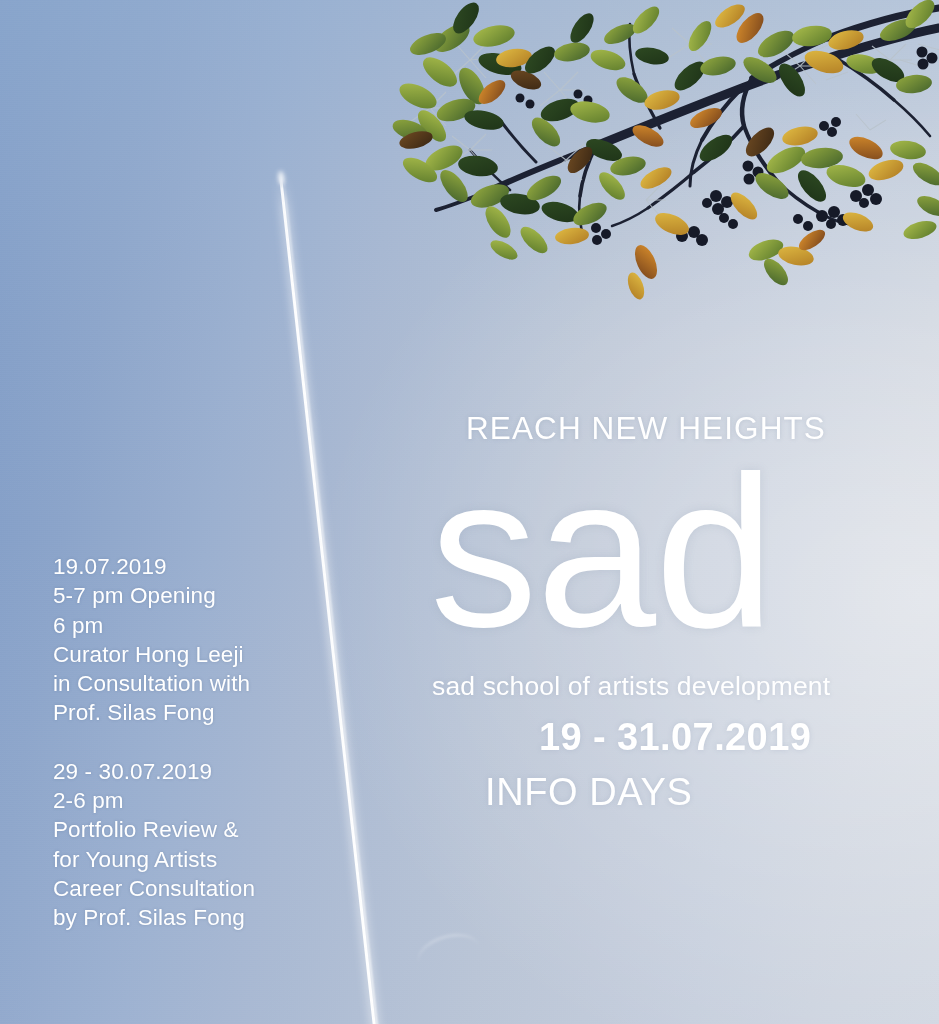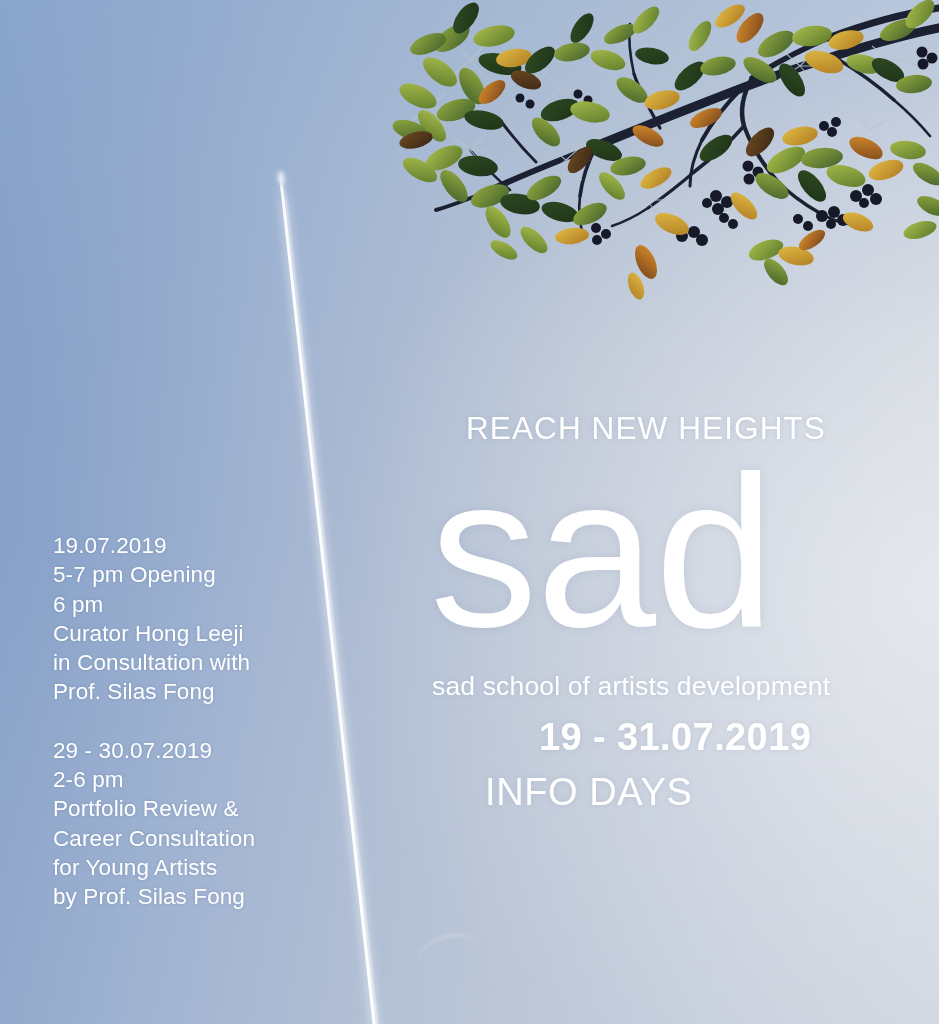--- a/index.html
+++ b/index.html
@@ -150,21 +150,21 @@
     left: 0; top: 0;
     width: 939px;
     height: 300px;
     pointer-events: none;
   }
 
   
   .left-block {
     position: absolute;
     left: 53px;
-    top: 531px;
+    top: 552px;
     width: 300px;
     color: #ffffff;
     font-size: 22.5px;
     line-height: 29.3px;
     letter-spacing: .1px;
     text-shadow: 0 0 3px rgba(70,95,135,.30);
   }
   .left-block .para { margin: 0; }
   .left-block .gap { height: 29px; }
   .left-block .ln { display: block; white-space: pre; }
@@ -470,22 +470,22 @@
       <span class="ln">6 pm</span>
       <span class="ln">Curator Hong Leeji</span>
       <span class="ln">in Consultation with</span>
       <span class="ln">Prof. Silas Fong</span>
     </div>
     <div class="gap"></div>
     <div class="para">
       <span class="ln">29 - 30.07.2019</span>
       <span class="ln">2-6 pm</span>
       <span class="ln">Portfolio Review &amp;</span>
+      <span class="ln">for Young Artists</span>
       <span class="ln">Career Consultation</span>
-      <span class="ln">for Young Artists</span>
       <span class="ln">by Prof. Silas Fong</span>
     </div>
   </div>
 
   <div class="right-block">
     <div class="kicker">REACH NEW HEIGHTS</div>
     <div class="wordmark">sad</div>
     <div class="tagline">sad school of artists development</div>
     <div class="daterange">19 - 31.07.2019</div>
     <div class="infodays">INFO DAYS</div>

